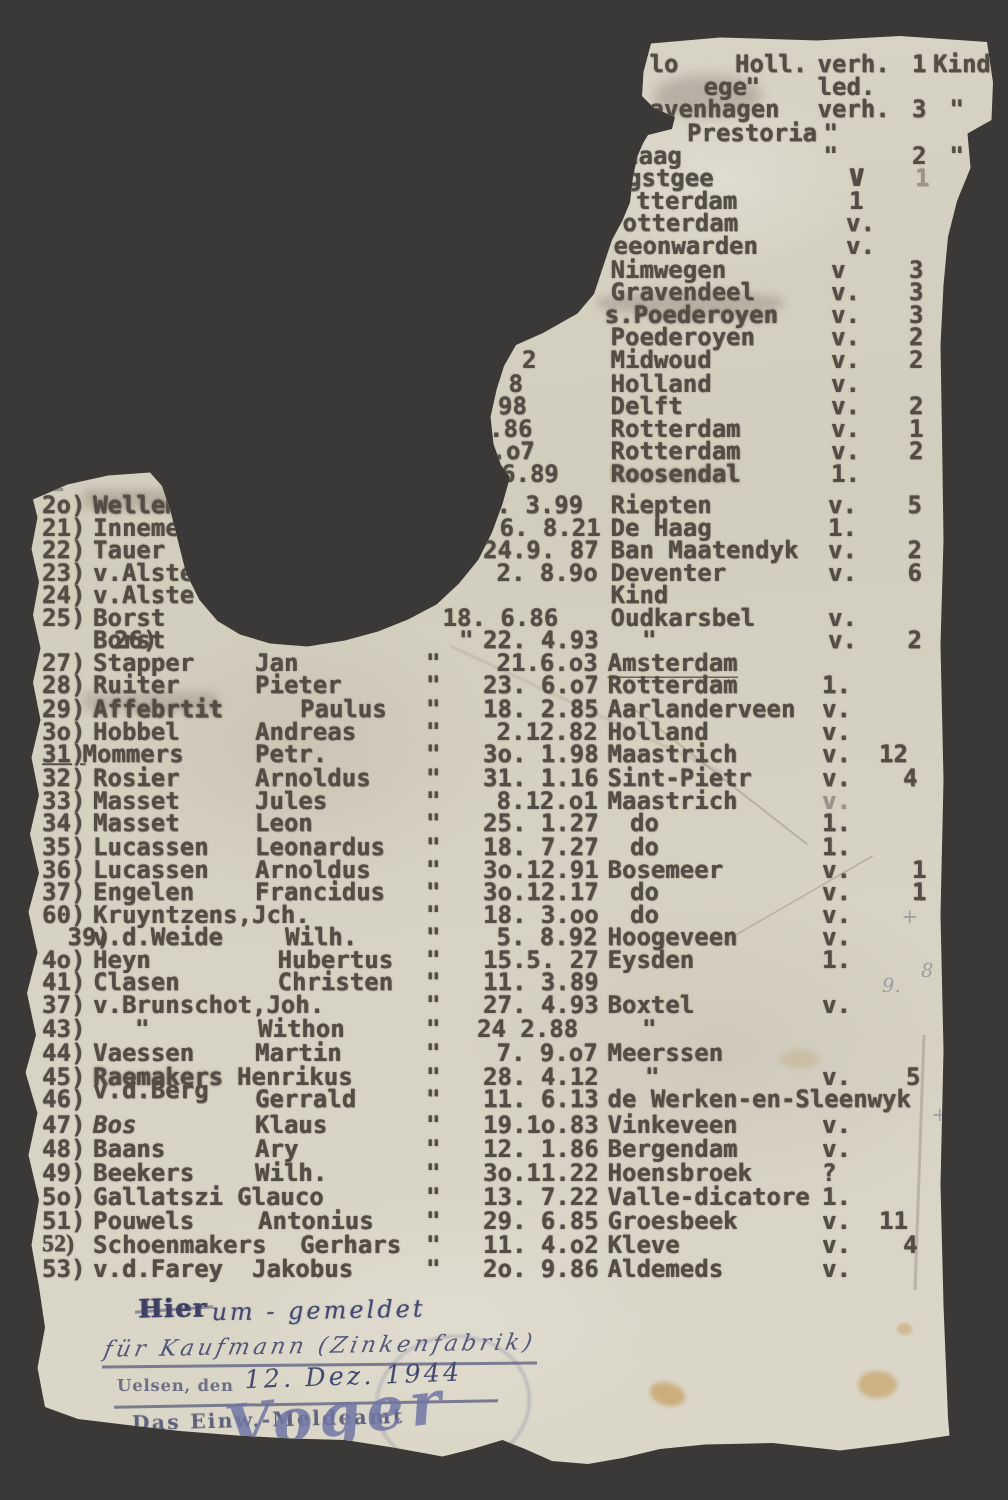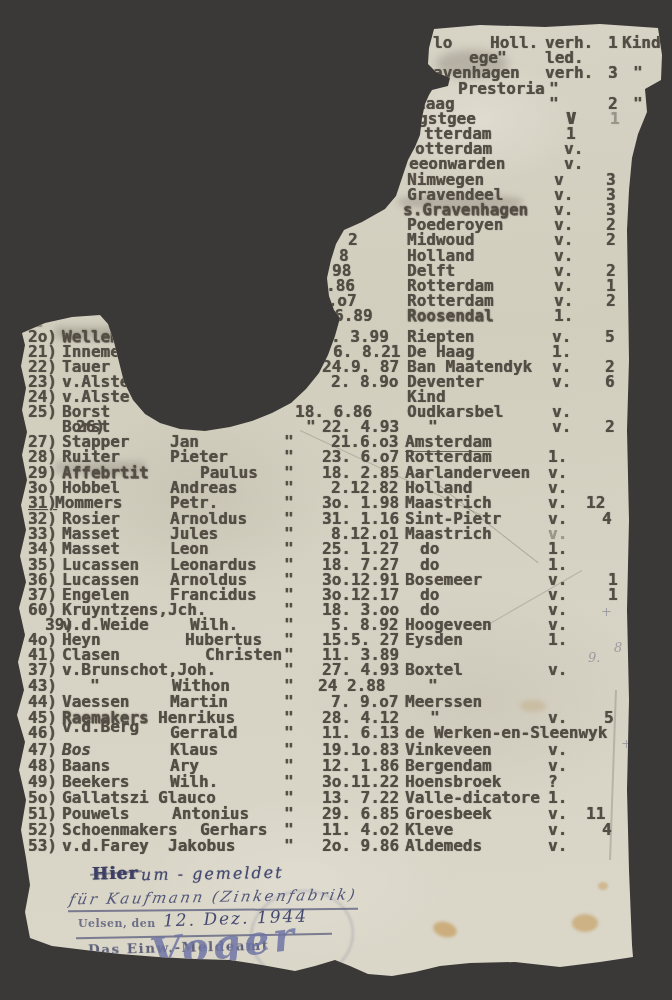--- a/index.html
+++ b/index.html
@@ -124,21 +124,21 @@
         <span class="seg" style="left: 415px; top: 141px;">otterdam</span>
         <span class="seg" style="left: 564px; top: 141px;">v.</span>
         <span class="seg" style="left: 409px; top: 156px;">eeonwarden</span>
         <span class="seg" style="left: 564px; top: 156px;">v.</span>
         <span class="seg" style="left: 407px; top: 172px;">Nimwegen</span>
         <span class="seg" style="left: 554px; top: 172px;">v</span>
         <span class="seg" style="left: 606px; top: 172px;">3</span>
         <span class="seg" style="left: 407px; top: 187px;">Gravendeel</span>
         <span class="seg" style="left: 554px; top: 187px;">v.</span>
         <span class="seg" style="left: 606px; top: 187px;">3</span>
-        <span class="seg smudge" style="left: 403px; top: 202px;">s.Gravenhagen</span>
+        <span class="seg smudge" style="left: 403px; top: 202px;">s.Poederoyen</span>
         <span class="seg" style="left: 554px; top: 202px;">v.</span>
         <span class="seg" style="left: 606px; top: 202px;">3</span>
         <span class="seg" style="left: 407px; top: 217px;">Poederoyen</span>
         <span class="seg" style="left: 554px; top: 217px;">v.</span>
         <span class="seg" style="left: 606px; top: 217px;">2</span>
         <span class="seg" style="left: 348px; top: 232px;">2</span>
         <span class="seg" style="left: 407px; top: 232px;">Midwoud</span>
         <span class="seg" style="left: 554px; top: 232px;">v.</span>
         <span class="seg" style="left: 606px; top: 232px;">2</span>
         <span class="seg" style="left: 339px; top: 248px;">8</span>
@@ -293,21 +293,21 @@
         <span class="seg" style="left: 548px; top: 617px;">v.</span>
         <span class="seg" style="left: 28px; top: 632px;">4o)</span>
         <span class="seg" style="left: 62px; top: 632px;">Heyn</span>
         <span class="seg" style="left: 185px; top: 632px;">Hubertus</span>
         <span class="seg" style="left: 284px; top: 632px;">"</span>
         <span class="seg" style="left: 322px; top: 632px;">15.5. 27</span>
         <span class="seg" style="left: 405px; top: 632px;">Eysden</span>
         <span class="seg" style="left: 548px; top: 632px;">1.</span>
         <span class="seg" style="left: 28px; top: 647px;">41)</span>
         <span class="seg" style="left: 62px; top: 647px;">Clasen</span>
-        <span class="seg" style="left: 185px; top: 647px; margin-left: 20px;">Christen</span>
+        <span class="seg" style="left: 185px; top: 647px;">Christen</span>
         <span class="seg" style="left: 284px; top: 647px;">"</span>
         <span class="seg" style="left: 322px; top: 647px;">11. 3.89</span>
         <span class="seg" style="left: 28px; top: 662px;">37)</span>
         <span class="seg" style="left: 62px; top: 662px;">v.Brunschot,Joh.</span>
         <span class="seg" style="left: 284px; top: 662px;">"</span>
         <span class="seg" style="left: 322px; top: 662px;">27. 4.93</span>
         <span class="seg" style="left: 405px; top: 662px;">Boxtel</span>
         <span class="seg" style="left: 548px; top: 662px;">v.</span>
         <span class="seg" style="left: 28px; top: 678px;">43)</span>
         <span class="seg" style="left: 90px; top: 678px;">"</span>
@@ -364,21 +364,21 @@
         <span class="seg" style="left: 405px; top: 790px;">Valle-dicatore</span>
         <span class="seg" style="left: 548px; top: 790px;">1.</span>
         <span class="seg" style="left: 28px; top: 806px;">51)</span>
         <span class="seg" style="left: 62px; top: 806px;">Pouwels</span>
         <span class="seg" style="left: 172px; top: 806px;">Antonius</span>
         <span class="seg" style="left: 284px; top: 806px;">"</span>
         <span class="seg" style="left: 322px; top: 806px;">29. 6.85</span>
         <span class="seg" style="left: 405px; top: 806px;">Groesbeek</span>
         <span class="seg" style="left: 548px; top: 806px;">v.</span>
         <span class="seg" style="left: 586px; top: 806px;">11</span>
-        <span class="seg" style="left: 28px; top: 822px;">52)</span>
+        <span class="seg" style="left: 28px; top: 822px; font-family: Liberation Serif, serif;">52)</span>
         <span class="seg" style="left: 62px; top: 822px;">Schoenmakers</span>
         <span class="seg" style="left: 200px; top: 822px;">Gerhars</span>
         <span class="seg" style="left: 284px; top: 822px;">"</span>
         <span class="seg" style="left: 322px; top: 822px;">11. 4.o2</span>
         <span class="seg" style="left: 405px; top: 822px;">Kleve</span>
         <span class="seg" style="left: 548px; top: 822px;">v.</span>
         <span class="seg" style="left: 602px; top: 822px;">4</span>
         <span class="seg" style="left: 28px; top: 838px;">53)</span>
         <span class="seg" style="left: 62px; top: 838px;">v.d.Farey</span>
         <span class="seg" style="left: 168px; top: 838px;">Jakobus</span>

